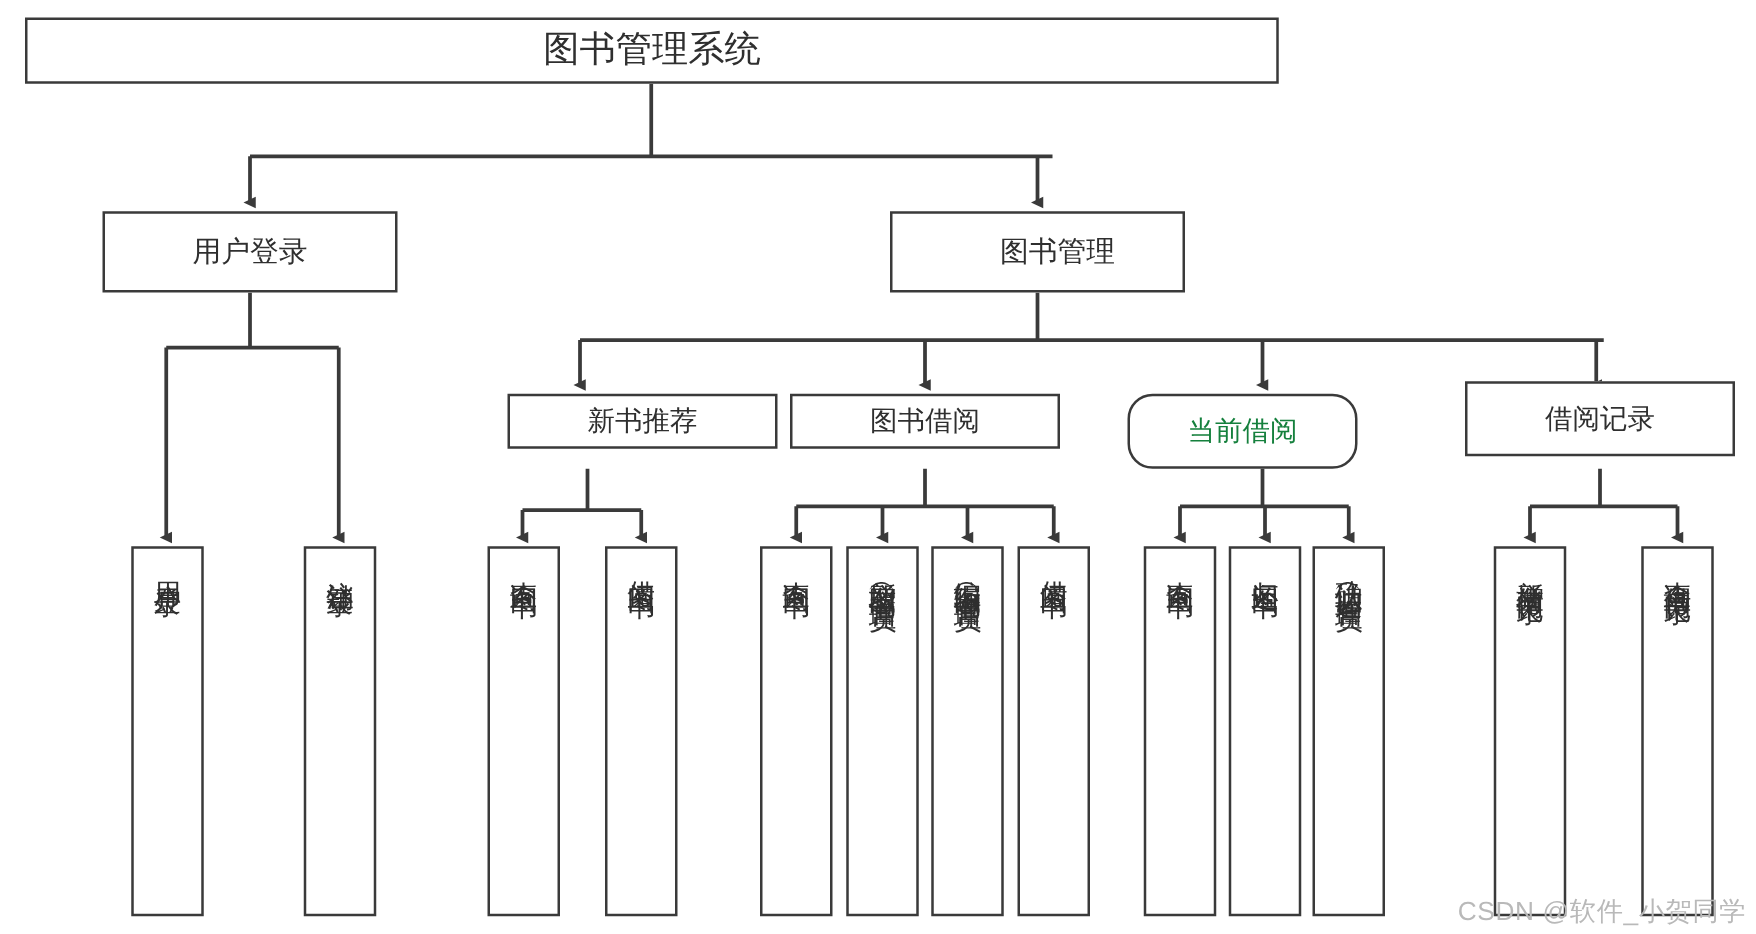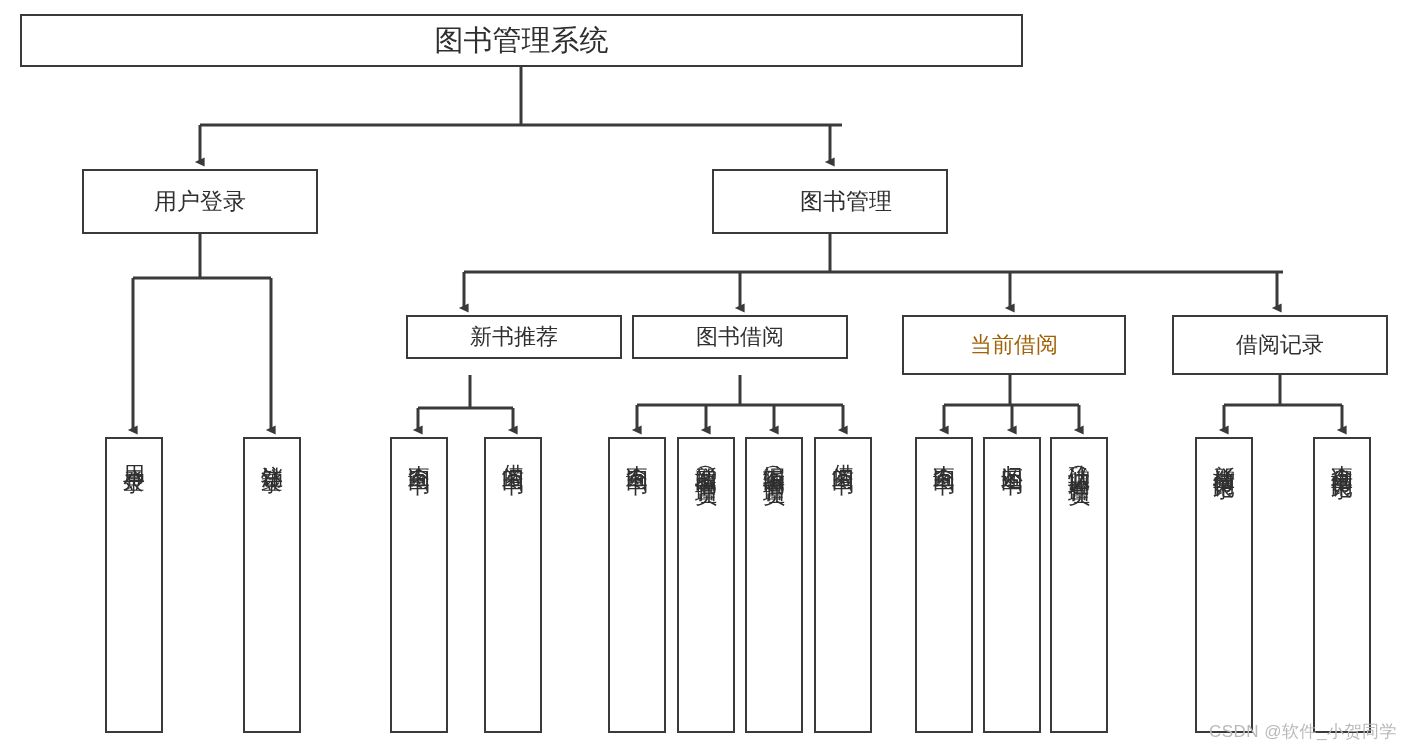--- a/index.html
+++ b/index.html
@@ -53,21 +53,21 @@
     text-orientation:upright;
     letter-spacing:3px;
     line-height:1;
     white-space:pre;
   }
   
   #watermark{
     position:absolute;
     right:8px;
     bottom:4px;
-    font-size:17px;
+    font-size:21px;
     color:#b9b9b9;
     letter-spacing:.5px;
     z-index:6;
     white-space:nowrap;
     user-select:none;
   }
 </style>
 </head>
 <body>
 
@@ -133,24 +133,24 @@
   <div class="node level-1" id="node-l1-1" style="left: 712px; top: 169px; width: 236px; height: 65px; border-color: rgb(58, 58, 58); background: rgb(255, 255, 255); color: rgb(47, 47, 47); padding-left: 32px;">
     <span class="label">图书管理</span>
   </div>
 
   <div class="node level-2" id="node-l2-0" style="left: 362px; top: 315px; width: 216px; height: 44px; border-color: rgb(58, 58, 58); background: rgb(255, 255, 255); color: rgb(47, 47, 47); margin-left: 44px;">
     <span class="label">新书推荐</span>
   </div>
   <div class="node level-2" id="node-l2-1" style="left: 632px; top: 315px; width: 216px; height: 44px; border-color: rgb(58, 58, 58); background: rgb(255, 255, 255); color: rgb(47, 47, 47);">
     <span class="label">图书借阅</span>
   </div>
-  <div class="node level-2" id="node-l2-2" style="left: 902px; top: 315px; width: 224px; height: 60px; border-color: rgb(58, 58, 58); background: rgb(255, 255, 255); color: #a16207;">
+  <div class="node level-2" id="node-l2-2" style="left: 902px; top: 315px; width: 184px; height: 60px; border-color: rgb(58, 58, 58); background: rgb(255, 255, 255); color: #15803d; border-radius: 20px;">
     <span class="label">当前借阅</span>
   </div>
-  <div class="node level-2" id="node-l2-3" style="left: 1172px; top: 315px; width: 216px; height: 60px; border-color: rgb(58, 58, 58); background: rgb(255, 255, 255); color: rgb(47, 47, 47);">
+  <div class="node level-2" id="node-l2-3" style="left: 1172px; top: 305px; width: 216px; height: 60px; border-color: rgb(58, 58, 58); background: rgb(255, 255, 255); color: rgb(47, 47, 47);">
     <span class="label">借阅记录</span>
   </div>
 
   <div class="node leaf" id="node-leaf-0" style="left: 105px; top: 437px; width: 58px; height: 296px; border-color: rgb(58, 58, 58); background: rgb(255, 255, 255); color: rgb(47, 47, 47);">
     <span class="label">用户登录</span>
   </div>
   <div class="node leaf" id="node-leaf-1" style="left: 243px; top: 437px; width: 58px; height: 296px; border-color: rgb(58, 58, 58); background: rgb(255, 255, 255); color: rgb(47, 47, 47);">
     <span class="label">注销登录</span>
   </div>
   <div class="node leaf" id="node-leaf-2" style="left: 390px; top: 437px; width: 58px; height: 296px; border-color: rgb(58, 58, 58); background: rgb(255, 255, 255); color: rgb(47, 47, 47);">

